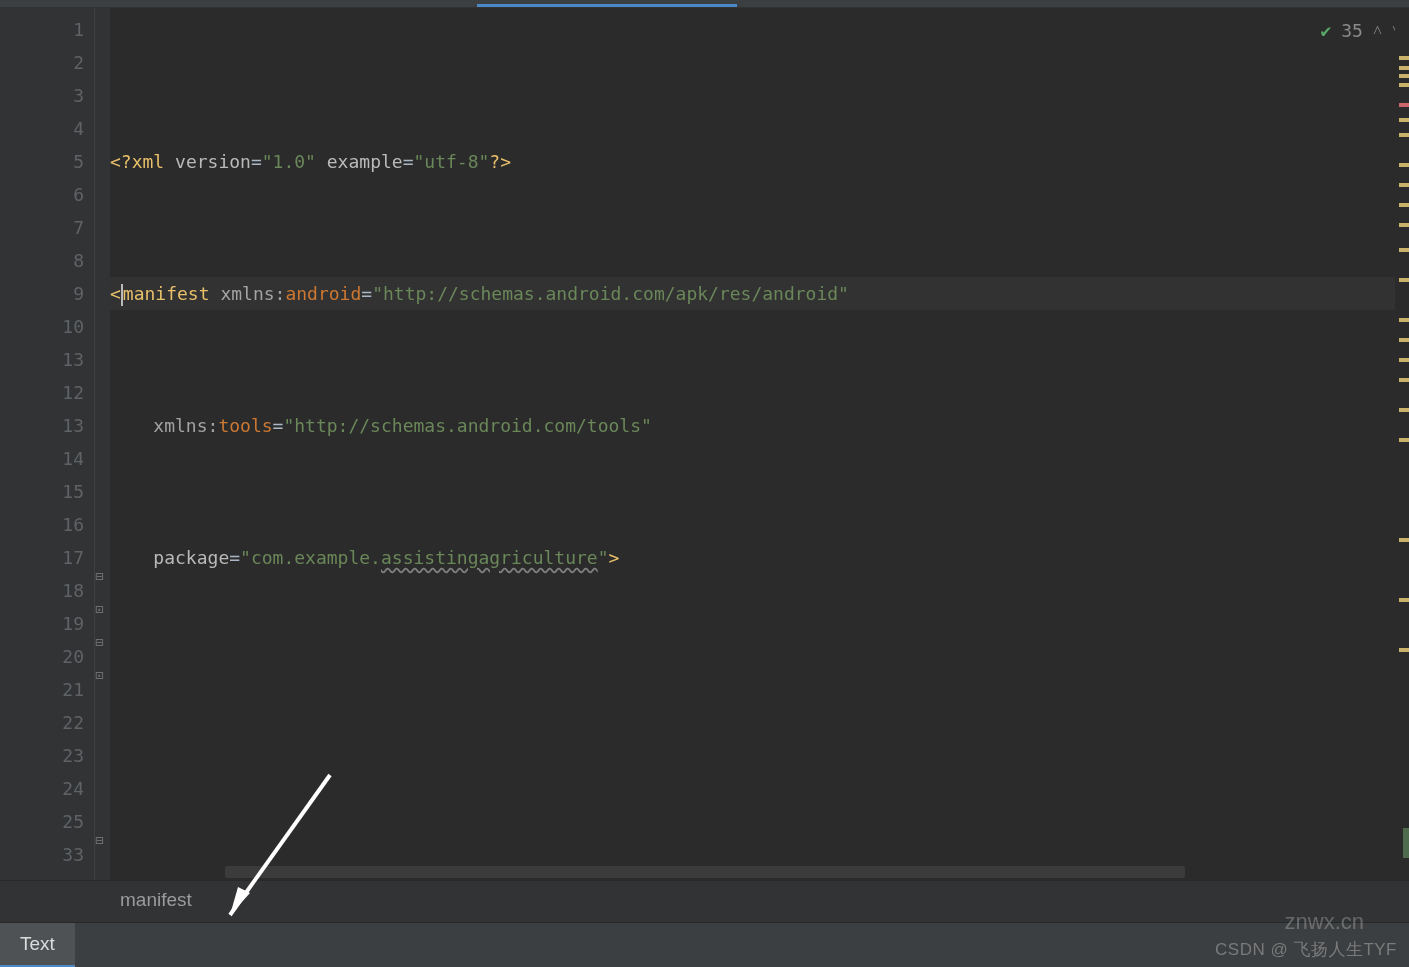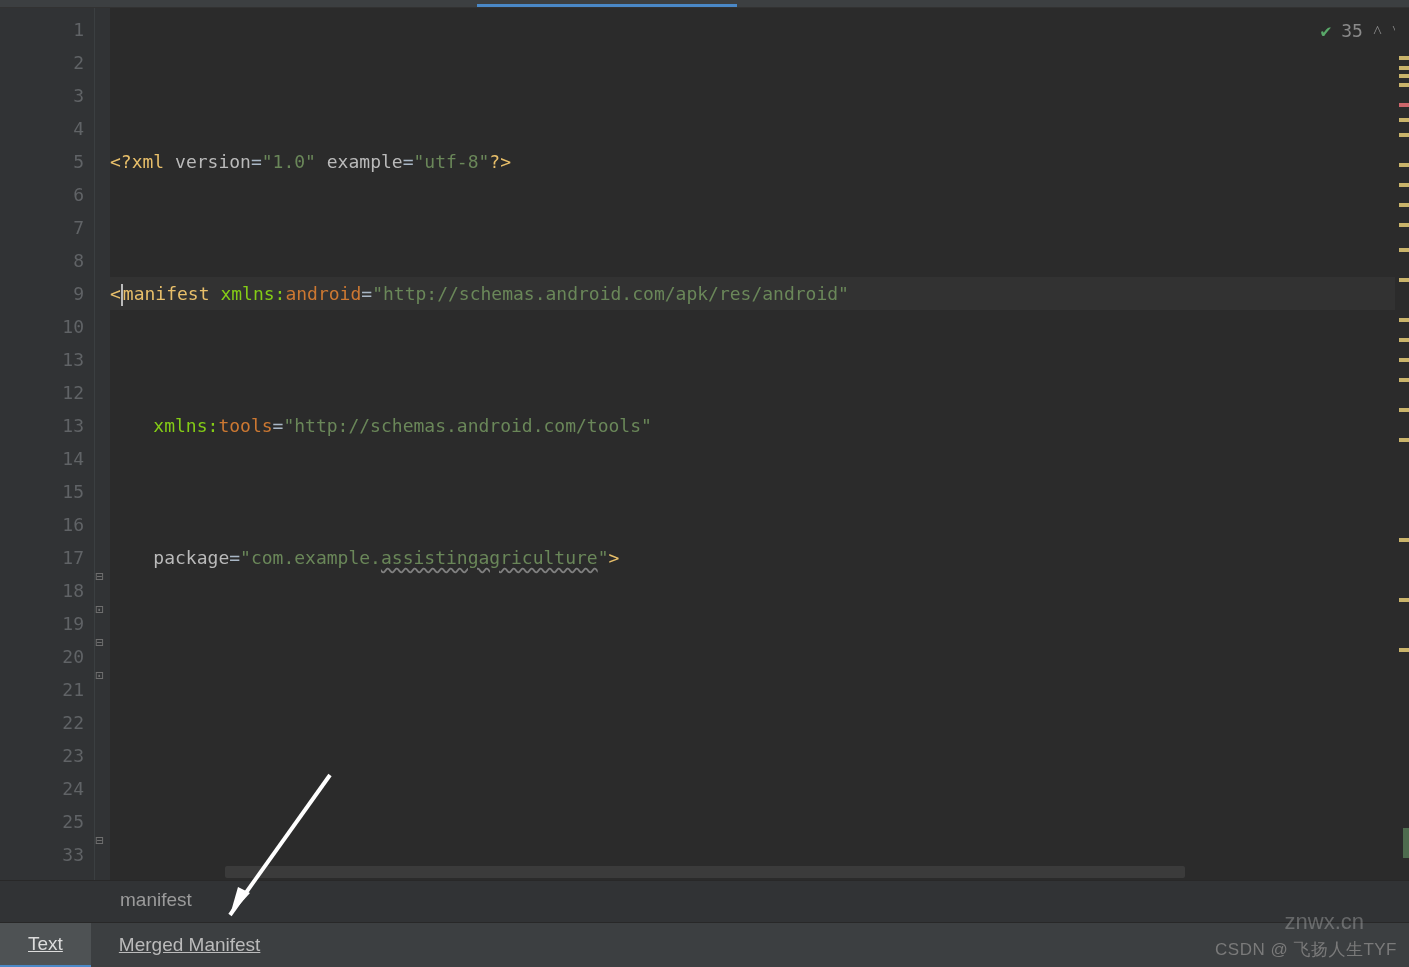--- a/index.html
+++ b/index.html
@@ -63,21 +63,21 @@
   font-size:18px;
   white-space:pre;
   position:relative;
   overflow:hidden;
 }
 .code .row{ height:33px; padding-left:0;}
 .code .row.hl{ background:#323232; }
 .code .row > span { position:relative; z-index:1;}
 
 .tag{ color:#e8bf6a; }
-.attr{ color:#84cc16; }
+.attr{ color:#a3a3a3; }
 .ns{ color:#bababa; }
 .attrns{ color:#cc7832; }
 .str{ color:#6a8759; }
 .cmt{ color:#808080; }
 .op{ color:#a9b7c6; }
 .wav{ text-decoration: underline wavy #808080; text-underline-offset:3px;}
 .caret{ border-left:2px solid #bbb; animation:blink 1s step-end infinite; display:inline-block; height:22px; vertical-align:middle;}
 @keyframes blink{50%{opacity:0;}}
 
 .right-status{
@@ -120,23 +120,22 @@
   height:45px;
   background:#3c3f41;
   display:flex;
   align-items:center;
   font-family:"Segoe UI",sans-serif;
   font-size:19px;
   color:#bbbbbb;
   border-top:1px solid #282828;
 }
 .bottom-tabs .btab{
-  padding:10px 28px;
+  padding:10px 20px;
   cursor:pointer;
-  text-decoration:underline;
 }
 .bottom-tabs .btab.active{
   border-bottom:3px solid #4a88c7;
   color:#dcdcdc;
   background:#4e5254;
 }
 .csdn{
   position:absolute;
   right:12px; bottom:6px;
   color:#7a7a7a;
@@ -296,21 +295,20 @@
     <div class="grn" style="top:820px"></div>
   </div>
 </div>
 
 <div class="breadcrumb">
   <span>manifest</span>
 </div>
 
 <div class="bottom-tabs">
   <div class="btab active">Text</div>
-  <div class="btab">Merged Manifest</div>
 </div>
 
 <svg class="arrow-annot" viewBox="0 0 140 170">
   <line x1="120" y1="10" x2="20" y2="150" stroke="#ffffff" stroke-width="4"></line>
   <polygon points="20,150 40,128 28,122" fill="#ffffff"></polygon>
 </svg>
 
 <div class="znwx">znwx.cn</div>
 <div class="csdn">CSDN @ 飞扬人生TYF</div>
 

